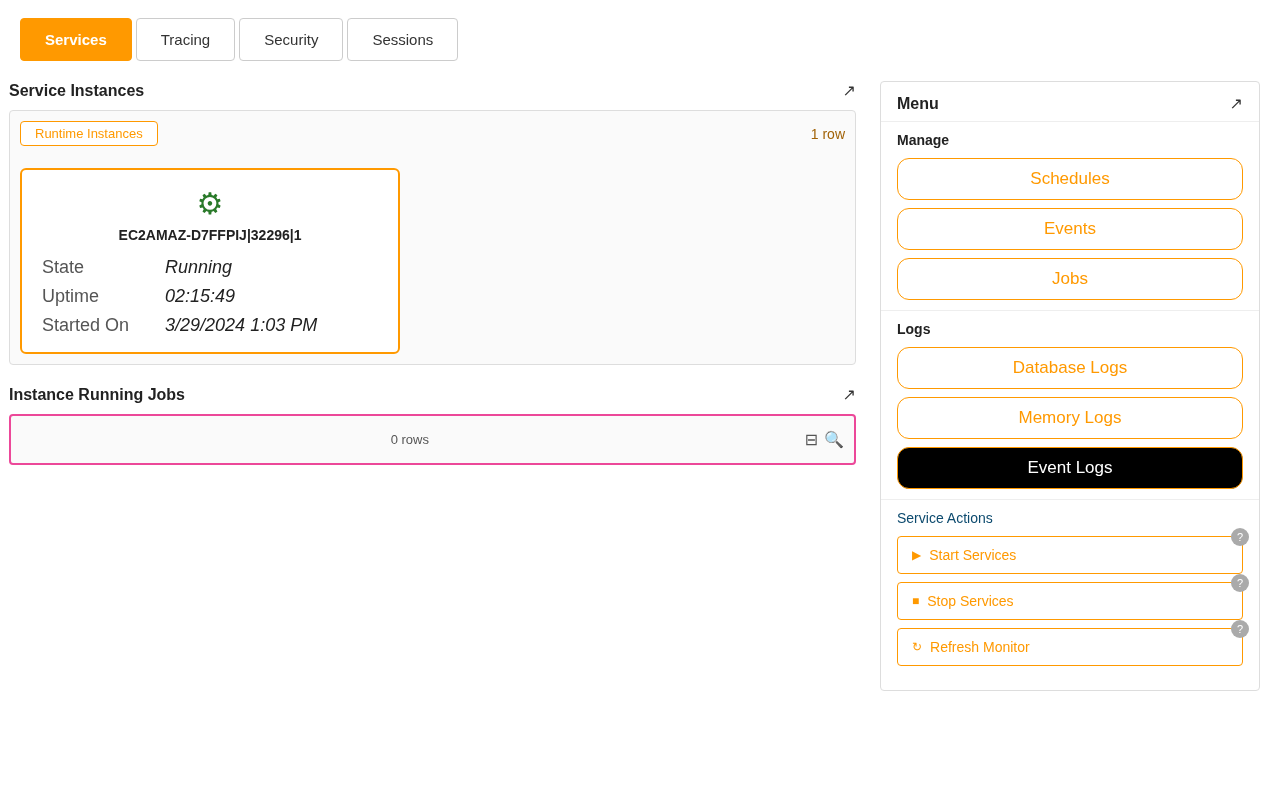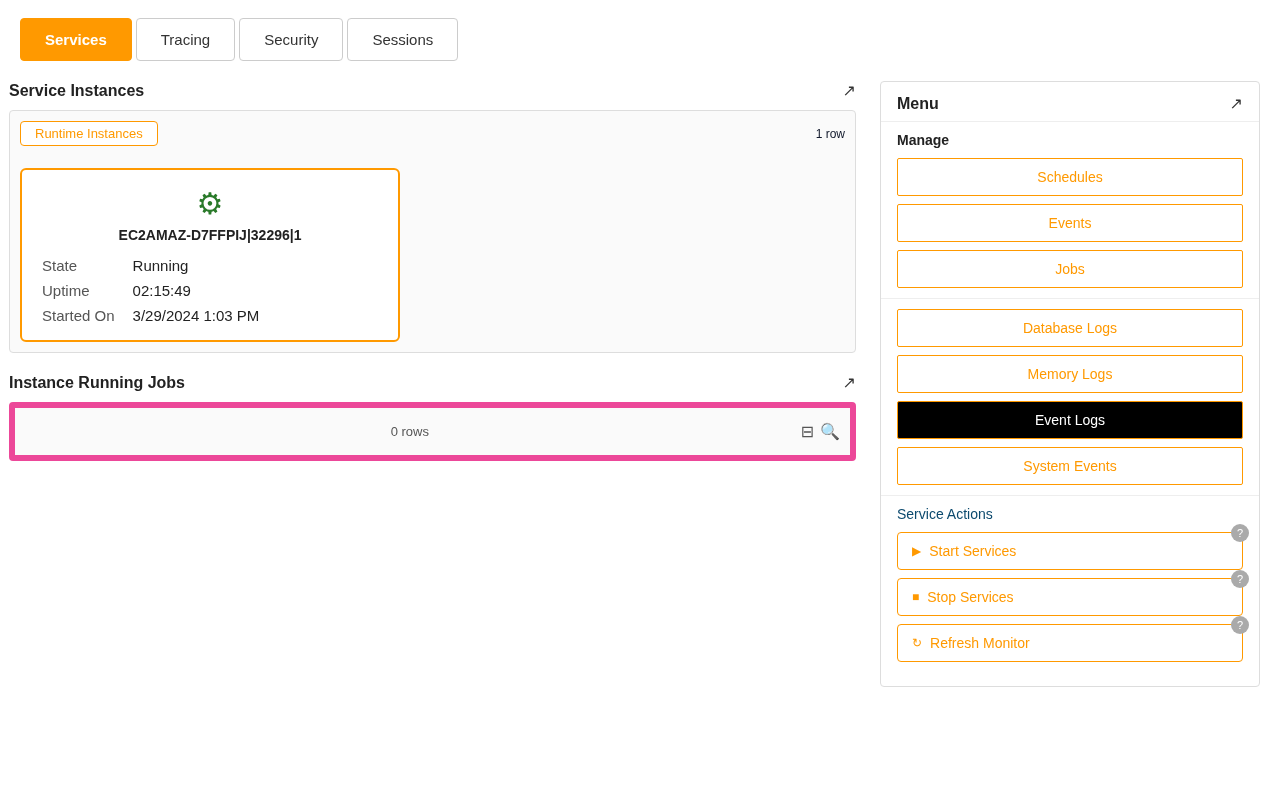--- a/index.html
+++ b/index.html
@@ -87,22 +87,22 @@
     .tag-btn {
       background: #fff;
       border: 1.5px solid #f90;
       color: #f90;
       border-radius: 4px;
       padding: 4px 14px;
       cursor: pointer;
       font-size: 13px;
     }
     .row-count {
-      font-size: 12px;
-      color: #0f172a;
+      font-size: 14px;
+      color: #a16207;
     }
 
     
     .instance-card {
       border: 2px solid #f90;
       border-radius: 6px;
       background: #fff;
       padding: 16px 20px;
       max-width: 380px;
     }
@@ -118,33 +118,34 @@
       margin-bottom: 6px;
     }
     .instance-name {
       font-size: 14px;
       font-weight: bold;
       color: #222;
     }
     .instance-details {
       display: grid;
       grid-template-columns: auto 1fr;
-      gap: 8px 18px;
-      font-size: 15px;
+      gap: 8px 36px;
+      font-size: 18px;
     }
     .detail-label {
       color: #555;
     }
     .detail-value {
       color: #222;
+      font-style: italic;
     }
 
     
     .jobs-panel {
-      border: 6px solid #ec4899;
+      border: 2px solid #ec4899;
       border-radius: 4px;
       background: #fafafa;
       padding: 10px;
     }
     .jobs-count {
       font-size: 13px;
       color: #555;
       margin-right: auto;
       margin-left: auto;
     }
@@ -180,24 +181,24 @@
       font-weight: bold;
       margin-bottom: 10px;
       color: #222;
     }
     .menu-btn {
       display: block;
       width: 100%;
       padding: 10px 0;
       margin-bottom: 8px;
       border: 1.5px solid #f90;
-      border-radius: 2px;
+      border-radius: 12px;
       background: #fff;
       color: #f90;
-      font-size: 14px;
+      font-size: 17px;
       cursor: pointer;
       text-align: center;
     }
     .menu-btn:last-child {
       margin-bottom: 0;
     }
     .menu-btn.active-btn {
       background: #000000;
       color: #fff;
       border-color: #f90;
@@ -322,24 +323,24 @@
       </div>
 
       <div class="menu-section">
         <div class="menu-section-title">Manage</div>
         <button class="menu-btn">Schedules</button>
         <button class="menu-btn">Events</button>
         <button class="menu-btn">Jobs</button>
       </div>
 
       <div class="menu-section">
+        <div class="menu-section-title">Logs</div>
         <button class="menu-btn">Database Logs</button>
         <button class="menu-btn">Memory Logs</button>
         <button class="menu-btn active-btn">Event Logs</button>
-        <button class="menu-btn">System Events</button>
       </div>
 
       <div class="service-actions-section">
         <div class="service-actions-title">Service Actions</div>
 
         <div class="action-btn-wrap">
           <button class="action-btn">
             <span class="btn-icon">▶</span>
             <span>Start Services</span>
           </button>

